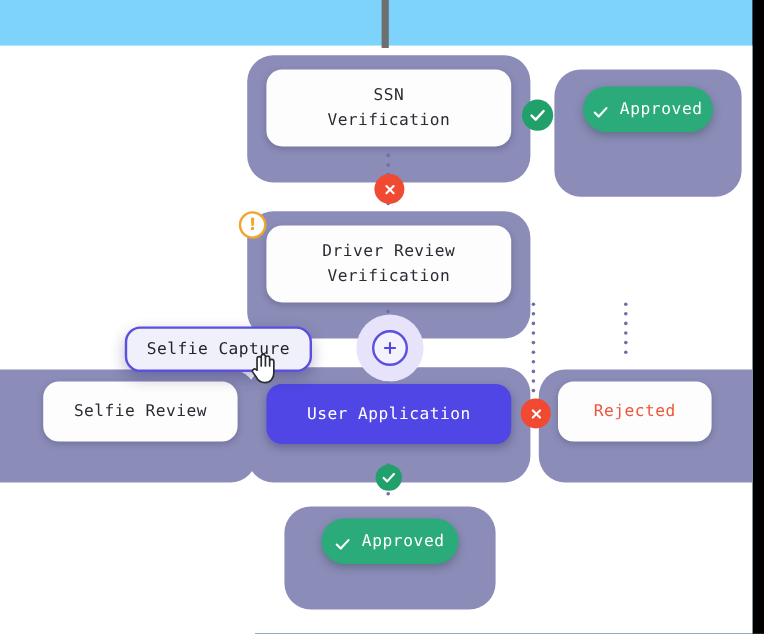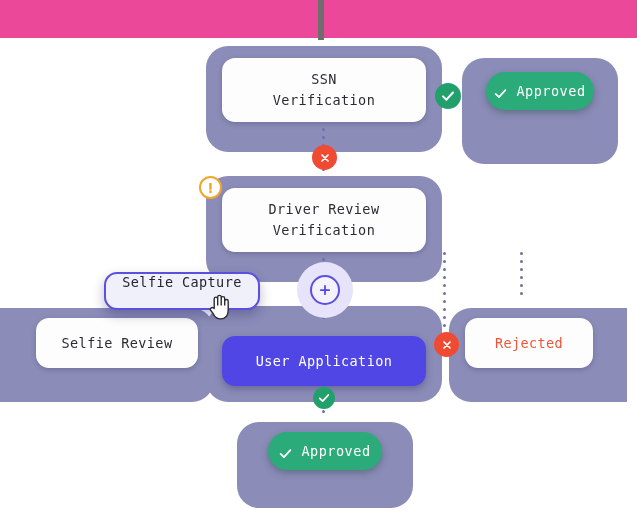--- a/index.html
+++ b/index.html
@@ -1,20 +1,20 @@
 <!DOCTYPE html>
 <html><head>
 <meta charset="utf-8">
 <title>Workflow Canvas</title>
 <style>
   html,body{margin:0;padding:0;background:#000;}
   body{width:637px;height:528px;overflow:hidden;
        font-family:"DejaVu Sans Mono","Liberation Mono",monospace;}
 
-  #canvas{position:relative;width:637px;height:528px;background:#ec4899;overflow:hidden;}
+  #canvas{position:relative;width:587px;height:528px;background:#7dd3fc;overflow:hidden;padding-left:40px;}
 
   
   .page-surface{position:absolute;left:0;top:38px;width:637px;height:490px;background:#ffffff;}
 
   
   .top-stub{position:absolute;left:318px;top:0;width:6px;height:40px;background:#6e6e6e;}
 
   
   .node{position:absolute;border-radius:22px;background:#8b8cb8;}
   .node.clip-l{border-top-left-radius:0;border-bottom-left-radius:0;}
@@ -22,33 +22,33 @@
 
   
   .card{position:absolute;left:16px;top:12px;right:16px;height:64px;
         background:#fdfdfd;border-radius:13px;
         display:flex;align-items:center;justify-content:center;text-align:center;
         box-shadow:0 2px 5px rgba(40,40,70,.25);}
   .card .txt{font-size:13.5px;line-height:1.55;color:#2b2b33;letter-spacing:.4px;}
   .card.reject .txt{color:#f0543a;}
 
   
-  .card.solid{background:#4f46e5;box-shadow:0 3px 7px rgba(40,40,90,.35);margin-top:16px;}
+  .card.solid{background:#4f46e5;box-shadow:0 3px 7px rgba(40,40,90,.35);}
   .card.solid .txt{color:#ffffff;}
 
   
   .pill{position:absolute;border-radius:19px;background:#2bab79;
         display:flex;align-items:center;justify-content:center;gap:9px;
         box-shadow:0 3px 7px rgba(20,60,45,.35);}
   .pill .txt{font-size:13.5px;color:#fff;letter-spacing:.5px;}
   .pill .chk{width:13px;height:13px;flex:none;}
 
   
   .chip{position:absolute;background:#f0f0fb;border:2px solid #5b4fe0;
-        border-radius:13px;display:flex;justify-content:center;
+        border-radius:13px;display:flex;align-items:center;justify-content:center;
         box-shadow:0 5px 12px rgba(30,25,90,.30);z-index:40;}
   .chip .txt{font-size:13.5px;color:#23232e;letter-spacing:.4px;}
 
   
   .badge{position:absolute;border-radius:50%;display:flex;
          align-items:center;justify-content:center;z-index:30;}
   .badge.ok{background:#22a06b;}
   .badge.err{background:#f04a33;}
   .badge.warn{background:#fff;border:2.5px solid #f0a62a;box-sizing:border-box;}
   .badge svg{display:block;}

